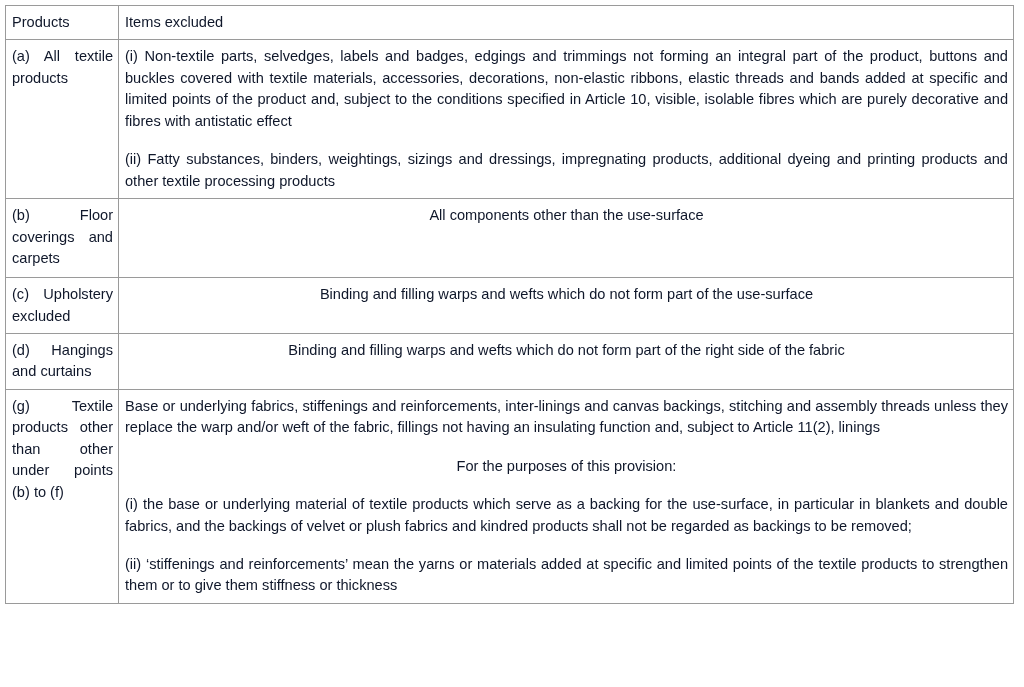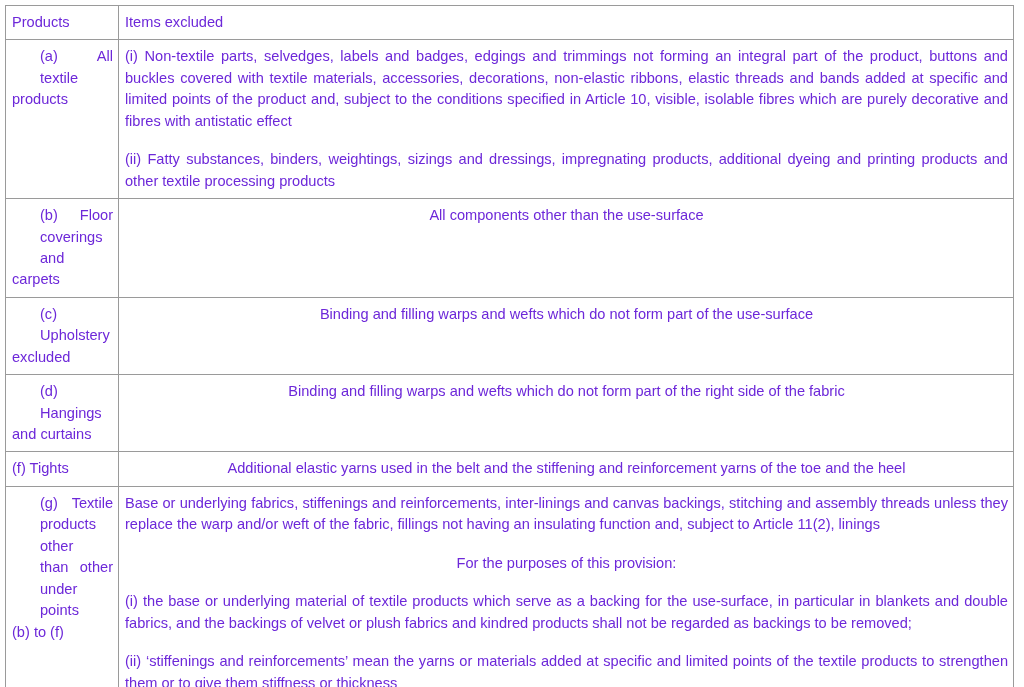--- a/index.html
+++ b/index.html
@@ -29,37 +29,36 @@
     table-layout: fixed;
     background: #ffffff;
   }
   table.exclusions td,
   table.exclusions th {
     border: 1px solid #9a9a9a;
     vertical-align: top;
     padding: 6px 5px 6px 6px;
     font-size: 14.6px;
     line-height: 1.47;
-    color: #6d28d9;
+    color: #0f172a;
     font-weight: normal;
     text-align: left;
   }
   col.c-products { width: 113px; }
   col.c-items    { width: 895px; }
 
   .col-products {
     text-align: justify;
     text-justify: inter-word;
     hyphens: none;
   }
   .col-products > .just-line {
     display: block;
     text-align: justify;
     text-align-last: justify;
-    margin-left: 28px;
   }
   .col-products > .last-line {
     display: block;
     text-align: left;
   }
   .col-items {
     text-align: justify;
     text-justify: inter-word;
   }
   .col-items p {
@@ -134,28 +133,20 @@
         <td class="col-products">
           <span class="just-line">(d)  Hangings</span>
           <span class="last-line">and curtains</span>
         </td>
         <td class="col-items">
           <p class="flush">Binding and filling warps and wefts which do not form part of the right side of the fabric</p>
         </td>
       </tr>
 
 
-      <tr class="row-f">
-        <td class="col-products">
-          <span class="last-line">(f)  Tights</span>
-        </td>
-        <td class="col-items">
-          <p class="flush">Additional elastic yarns used in the belt and the stiffening and reinforcement yarns of the toe and the heel</p>
-        </td>
-      </tr>
 
       <tr class="row-g">
         <td class="col-products">
           <span class="just-line">(g)  Textile</span>
           <span class="just-line">products other</span>
           <span class="just-line">than other</span>
           <span class="just-line">under points</span>
           <span class="last-line">(b) to (f)</span>
         </td>
         <td class="col-items">

